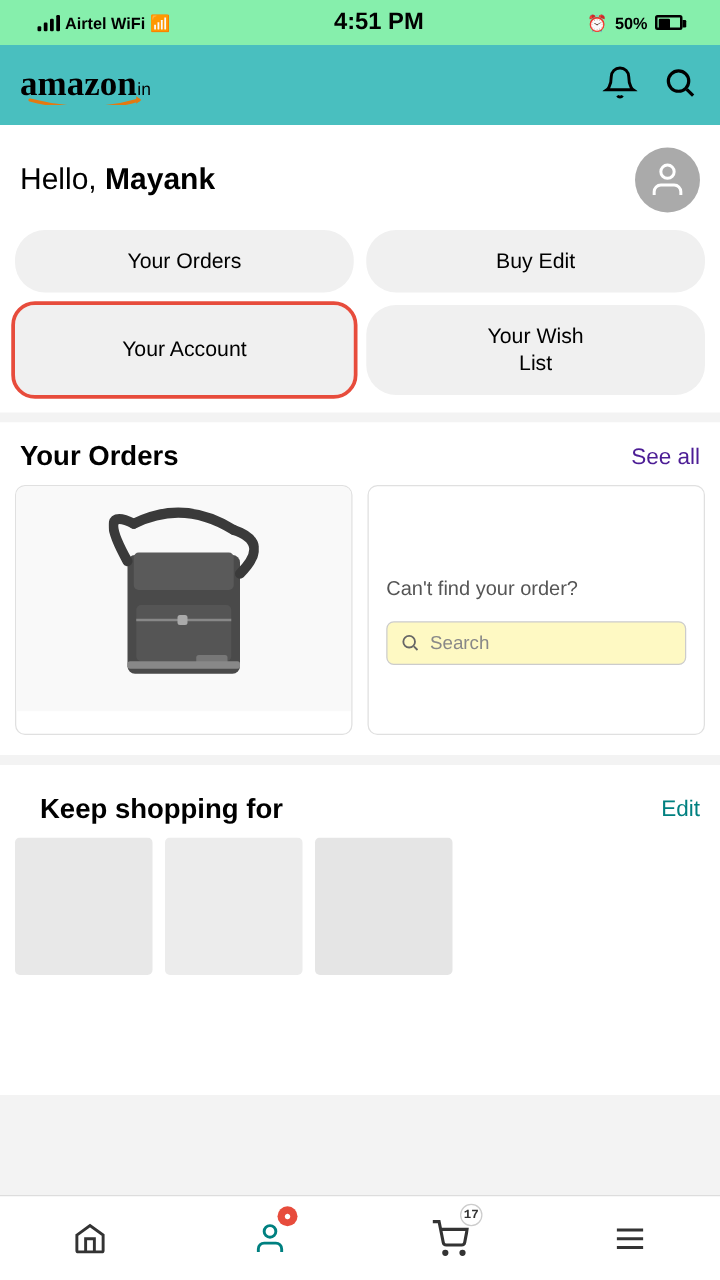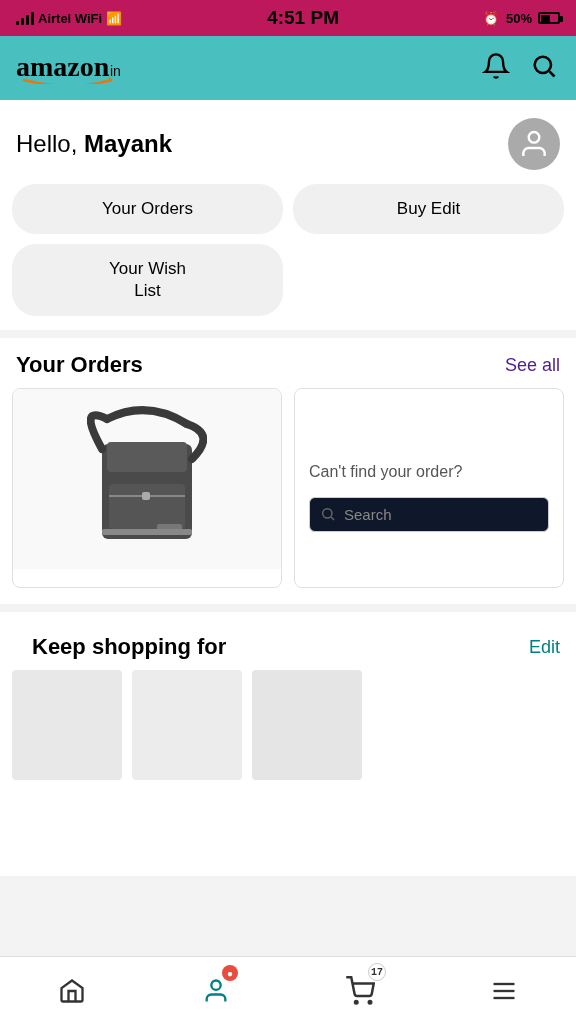--- a/index.html
+++ b/index.html
@@ -7,25 +7,25 @@
     body {
       font-family: -apple-system, 'Helvetica Neue', Arial, sans-serif;
       background: #f3f3f3;
       width: 576px;
       min-height: 1024px;
       overflow-x: hidden;
     }
 
     
     .status-bar {
-      background: #be185d;
+      background: #86efac;
       display: flex;
       justify-content: space-between;
       align-items: center;
-      padding: 6px 16px;
+      padding: 6px 30px;
       height: 36px;
     }
     .status-left {
       font-size: 13px;
       font-weight: 600;
       color: #000;
       display: flex;
       align-items: center;
       gap: 4px;
     }
@@ -222,21 +222,21 @@
       margin-bottom: 14px;
       line-height: 1.4;
       margin-top: 16px;
     }
     .search-order-input {
       display: flex;
       align-items: center;
       border: 1px solid #ccc;
       border-radius: 6px;
       padding: 8px 10px;
-      background: #0f172a;
+      background: #fef9c3;
       width: 100%;
       gap: 8px;
     }
     .search-order-input span {
       font-size: 15px;
       color: #888;
     }
 
     
     .keep-shopping-section {
@@ -408,20 +408,21 @@
       <svg width="32" height="32" viewBox="0 0 24 24" fill="none" stroke="#fff" stroke-width="1.8">
         <path d="M20 21v-2a4 4 0 0 0-4-4H8a4 4 0 0 0-4 4v2"></path>
         <circle cx="12" cy="7" r="4"></circle>
       </svg>
     </div>
   </div>
 
   <div class="quick-actions">
     <button class="action-btn">Your Orders</button>
     <button class="action-btn">Buy Edit</button>
+    <button class="action-btn highlighted">Your Account</button>
     <button class="action-btn">Your Wish<br>List</button>
   </div>
 
   <div class="divider"></div>
 
   <div class="section-header">
     <span class="section-title">Your Orders</span>
     <a class="see-all-link">See all</a>
   </div>
 

